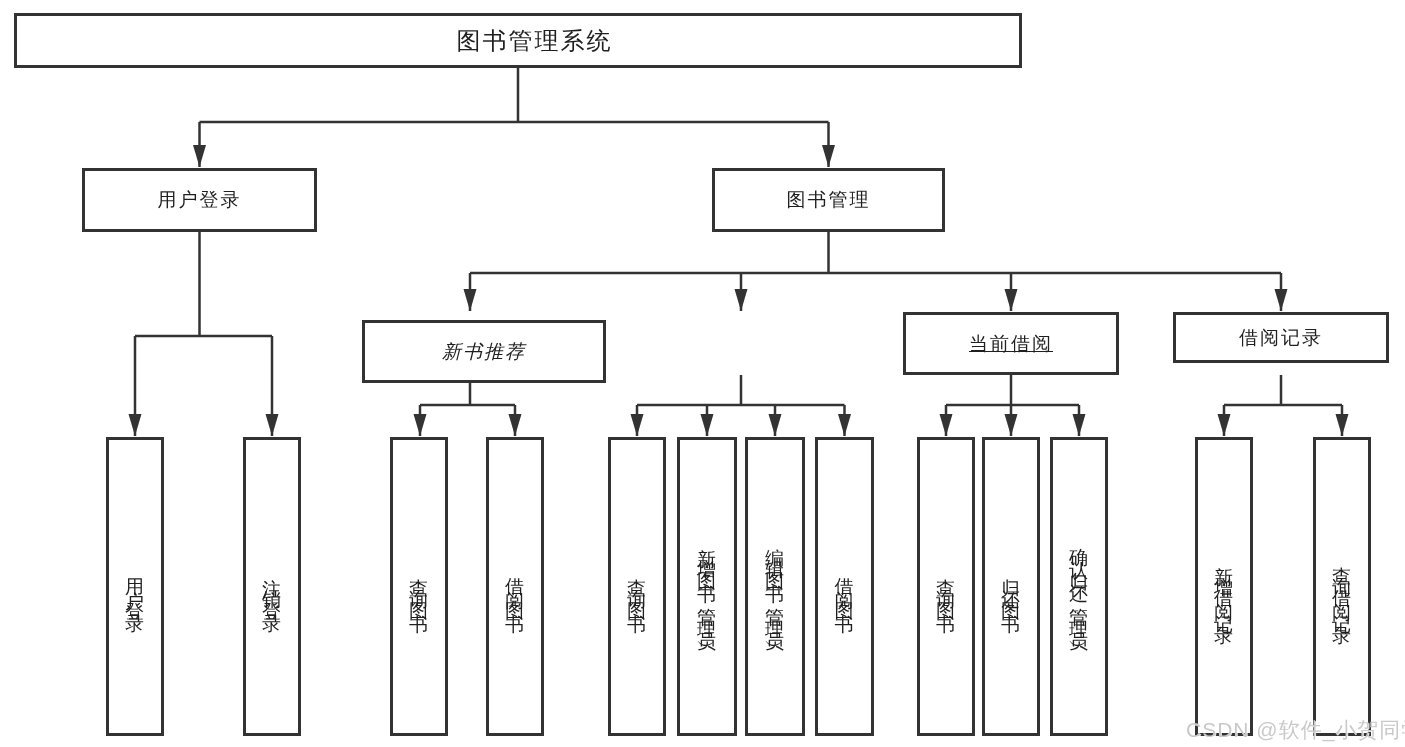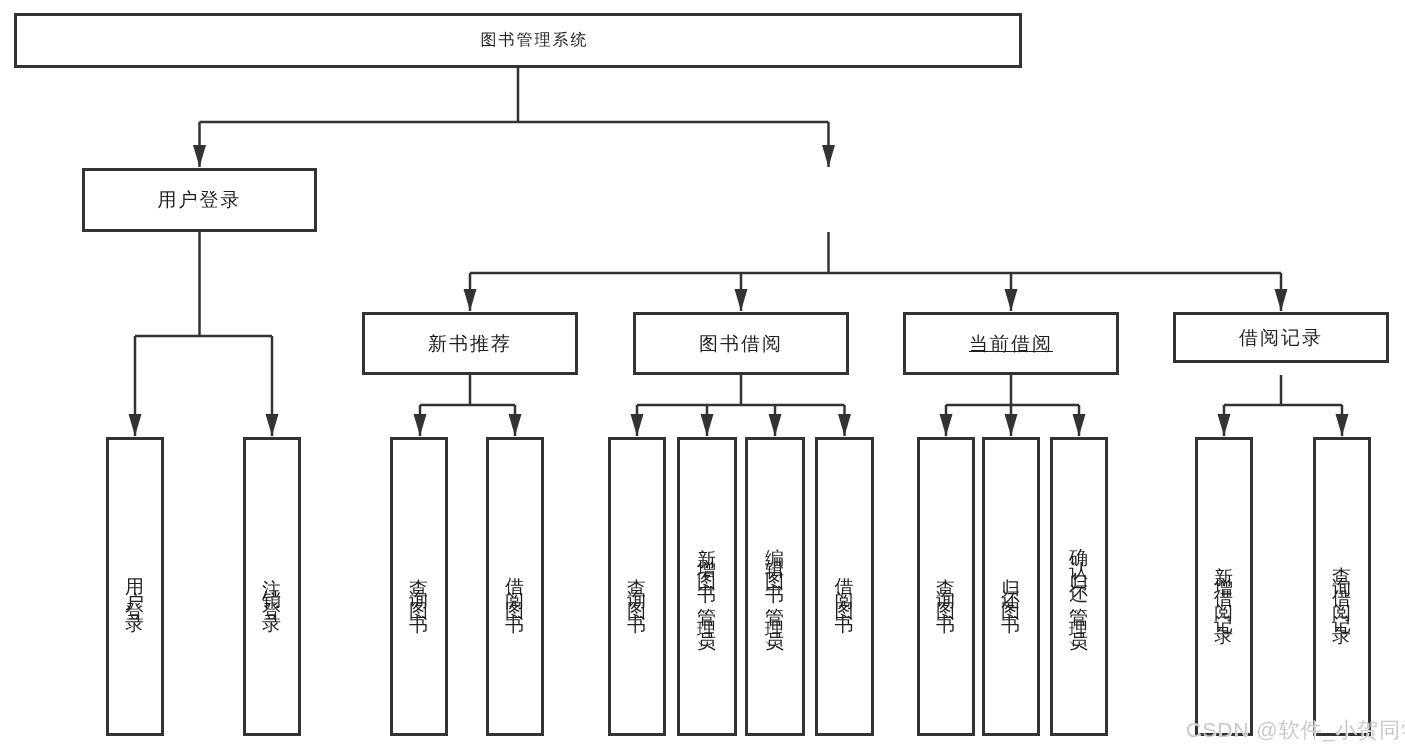--- a/index.html
+++ b/index.html
@@ -22,21 +22,21 @@
   #connector-svg .ah{fill:var(--line);stroke:none;}
   .hbox{
     position:absolute;
     box-sizing:border-box;
     border:3px solid var(--line);
     background:var(--background);
     display:flex;align-items:center;justify-content:center;
     font-size:19px;letter-spacing:2px;
     white-space:nowrap;
   }
-  .hbox.root{font-size:16px;padding-left:33px;}
+  .hbox.root{font-size:24px;padding-left:33px;}
   .vbox{
     position:absolute;
     box-sizing:border-box;
     border:3px solid var(--line);
     background:var(--background);
     display:flex;align-items:center;justify-content:center;
     top:437px;height:299px;width:58px;
   }
   .vbox span{
     writing-mode:vertical-rl;
@@ -96,23 +96,23 @@
     <path class="ln" marker-end="url(#arw)" d="M946,405 V436"></path>
     <path class="ln" marker-end="url(#arw)" d="M1011,405 V436"></path>
     <path class="ln" marker-end="url(#arw)" d="M1079,405 V436"></path>
     <path class="ln" marker-end="url(#arw)" d="M1224,405 V436"></path>
     <path class="ln" marker-end="url(#arw)" d="M1342,405 V436"></path>
   </svg>
 
   <div class="hbox root" style="left:14px;top:13px;width:1008px;height:55px;">图书管理系统</div>
 
   <div class="hbox" style="left:82px;top:168px;width:235px;height:64px;">用户登录</div>
+  <div class="hbox" style="left:712px;top:168px;width:233px;height:64px;">图书管理</div>
 
-  <div class="hbox" style="left:362px;top:312px;width:216px;height:63px;">新书推荐</div>
-  <div class="hbox" style="left:633px;top:312px;width:216px;height:63px;">图书借阅</div>
+  <div class="hbox" style="left:362px;top:320px;width:244px;height:63px;font-style:italic;">新书推荐</div>
   <div class="hbox" style="left:903px;top:312px;width:216px;height:63px;text-decoration:underline;">当前借阅</div>
   <div class="hbox" style="left:1173px;top:312px;width:216px;height:51px;">借阅记录</div>
 
   <div class="vbox" style="left:106px;">
     <span>用户登录</span>
   </div>
   <div class="vbox" style="left:243px;">
     <span>注销登录</span>
   </div>
 

